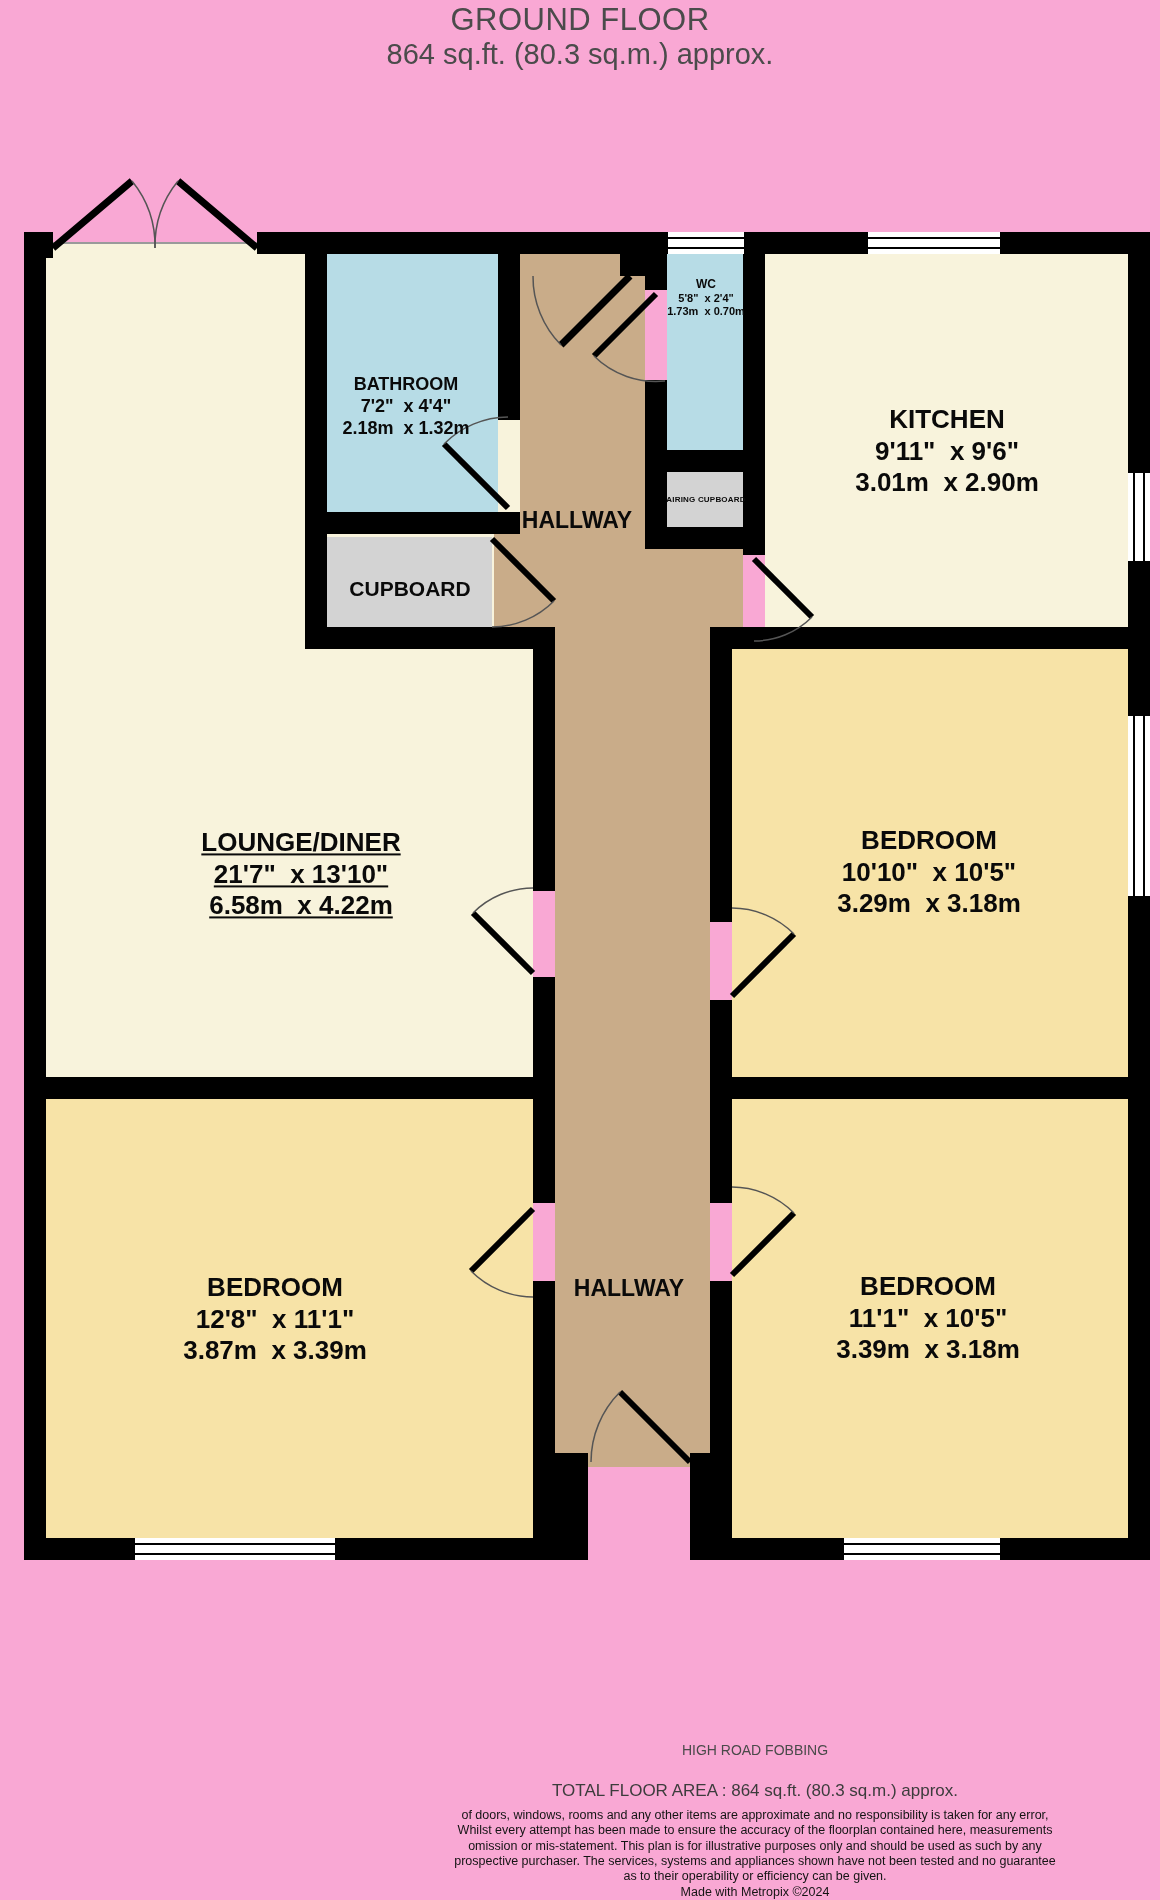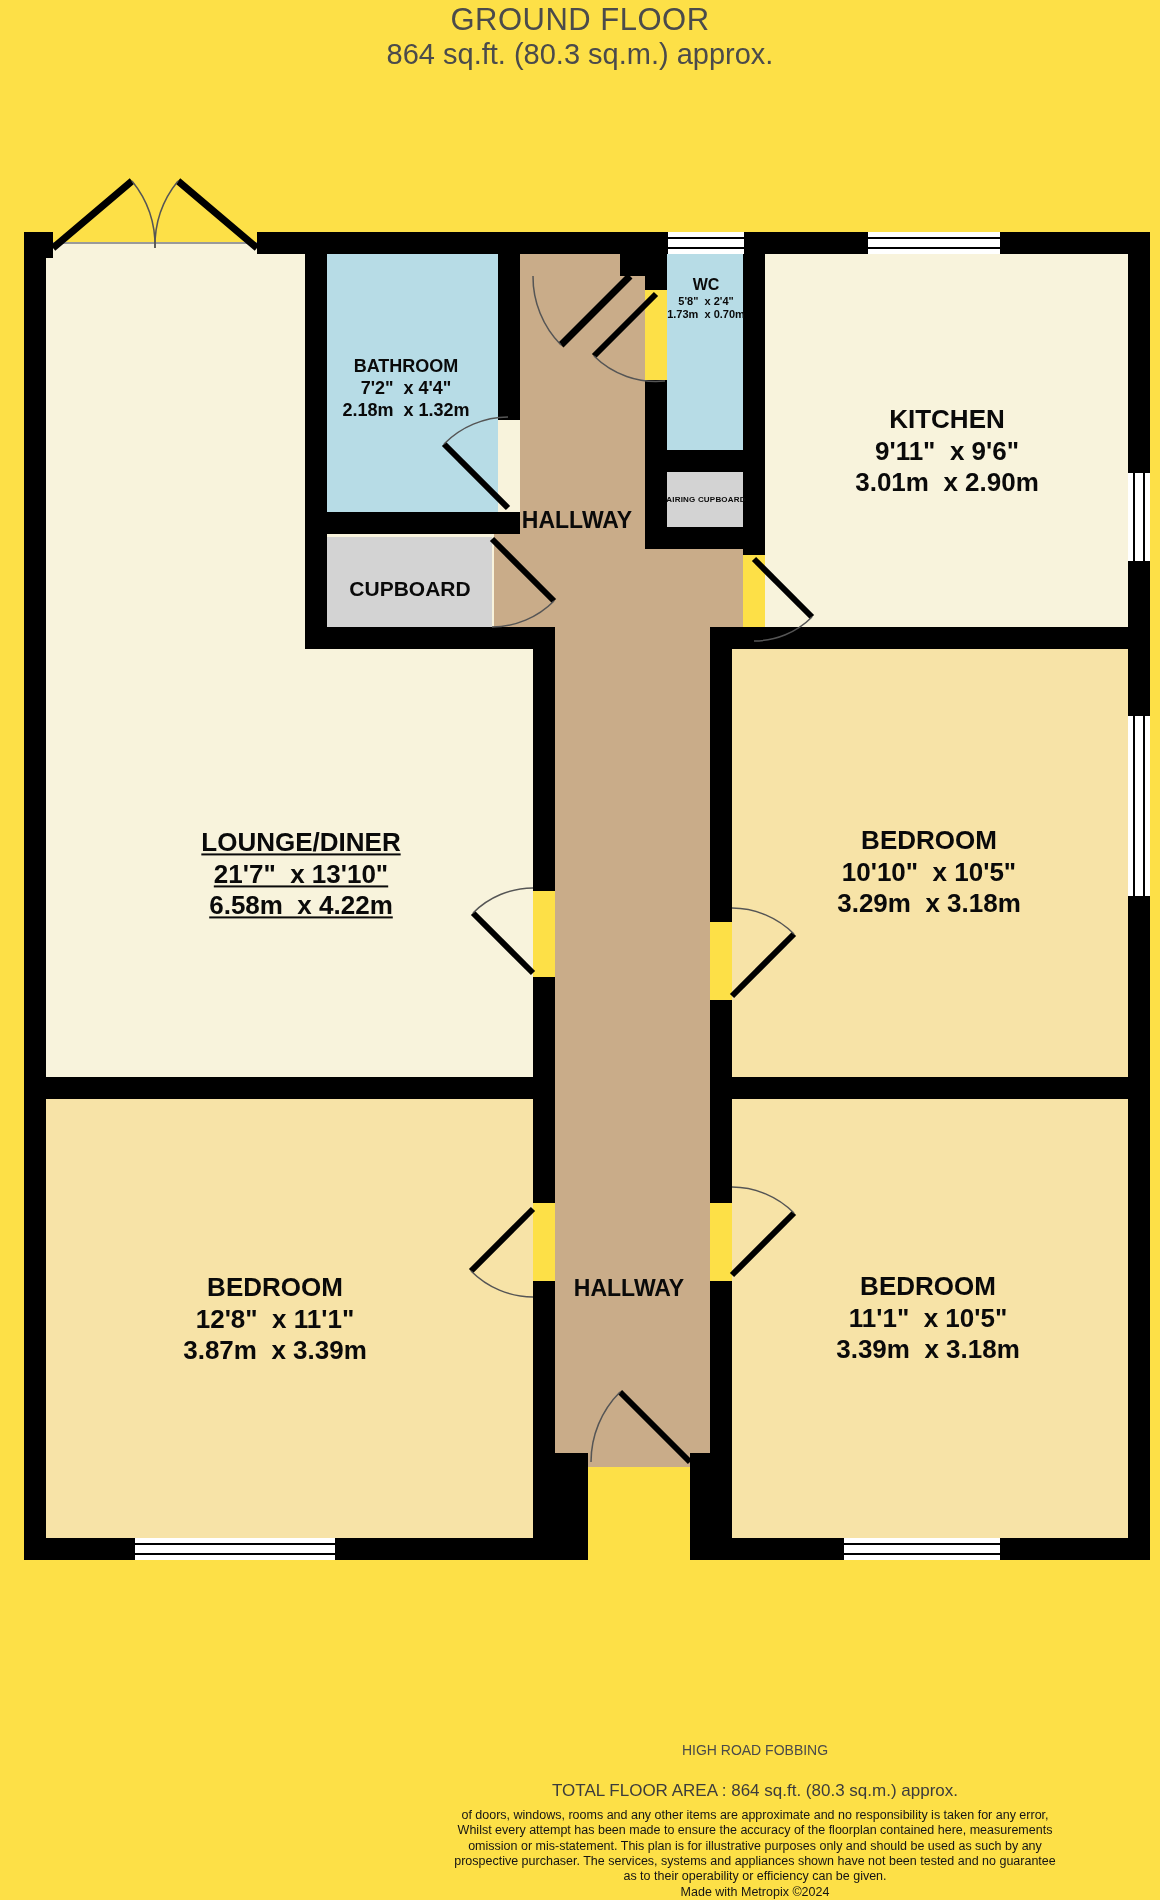--- a/index.html
+++ b/index.html
@@ -1,29 +1,29 @@
 <!DOCTYPE html>
 <html><head>
 <meta charset="utf-8">
 <style>
   html,body{margin:0;padding:0;background:#ffffff;}
-  .page{position:relative;width:1160px;height:1900px;background:#fde047;overflow:hidden;
+  .page{position:relative;width:1160px;height:1900px;background:#f9a8d4;overflow:hidden;
         font-family:"Liberation Sans",sans-serif;}
   .title-block{position:absolute;left:0;top:2px;width:1160px;text-align:center;color:#4b4b4b;}
   .title-line1{font-size:31px;letter-spacing:0.5px;}
   .title-line2{font-size:29px;}
   svg.plan{position:absolute;left:0;top:0;}
   .room-label{position:absolute;transform:translate(-50%,-50%);text-align:center;
               color:#0a0a0a;font-weight:bold;line-height:1.22;}
   .pre{white-space:pre;}
   .fs26{font-size:26px;}
   .fs23{font-size:23px;}
   .fs21{font-size:21px;}
   .fs18{font-size:18px;}
-  .fs12{font-size:16px;}
+  .fs12{font-size:12px;}
   .fs11{font-size:11px;}
   .fs8{font-size:8px;letter-spacing:0.2px;}
   .footer-block{position:absolute;left:350px;top:1742px;width:810px;text-align:center;}
   .footer-address{font-size:14px;color:#4a4a4a;}
   .footer-total{font-size:17px;color:#3c3c3c;margin-top:23px;}
   .footer-disclaimer{font-size:12.5px;color:#141414;line-height:1.22;margin-top:7px;}
   .footer-credit{font-size:12.5px;color:#141414;margin-top:1px;}
 </style>
 </head>
 <body>
@@ -160,21 +160,21 @@
         <path d="M732,1275 L794,1213" stroke="#000000" stroke-width="6"></path>
         <path d="M794,1213 A88,88 0 0 0 732,1187" stroke="#555555" stroke-width="1.5"></path>
       </g>
       <g>
         <path d="M690,1462 L620,1392" stroke="#000000" stroke-width="6"></path>
         <path d="M620,1392 A99,99 0 0 0 591,1462" stroke="#555555" stroke-width="1.5"></path>
       </g>
     </g>
   </svg>
 
-  <div class="room-label fs18" style="left:406px;top:389px;text-align:center;">
+  <div class="room-label fs18" style="left:406px;top:407px;text-align:center;">
     <div>BATHROOM</div>
     <div class="pre">7'2"  x 4'4"</div>
     <div class="pre">2.18m  x 1.32m</div>
   </div>
 
   <div class="room-label" style="left:706px;top:298px;">
     <div class="fs12">WC</div>
     <div class="fs11 pre">5'8"  x 2'4"</div>
     <div class="fs11 pre">1.73m  x 0.70m</div>
   </div>

